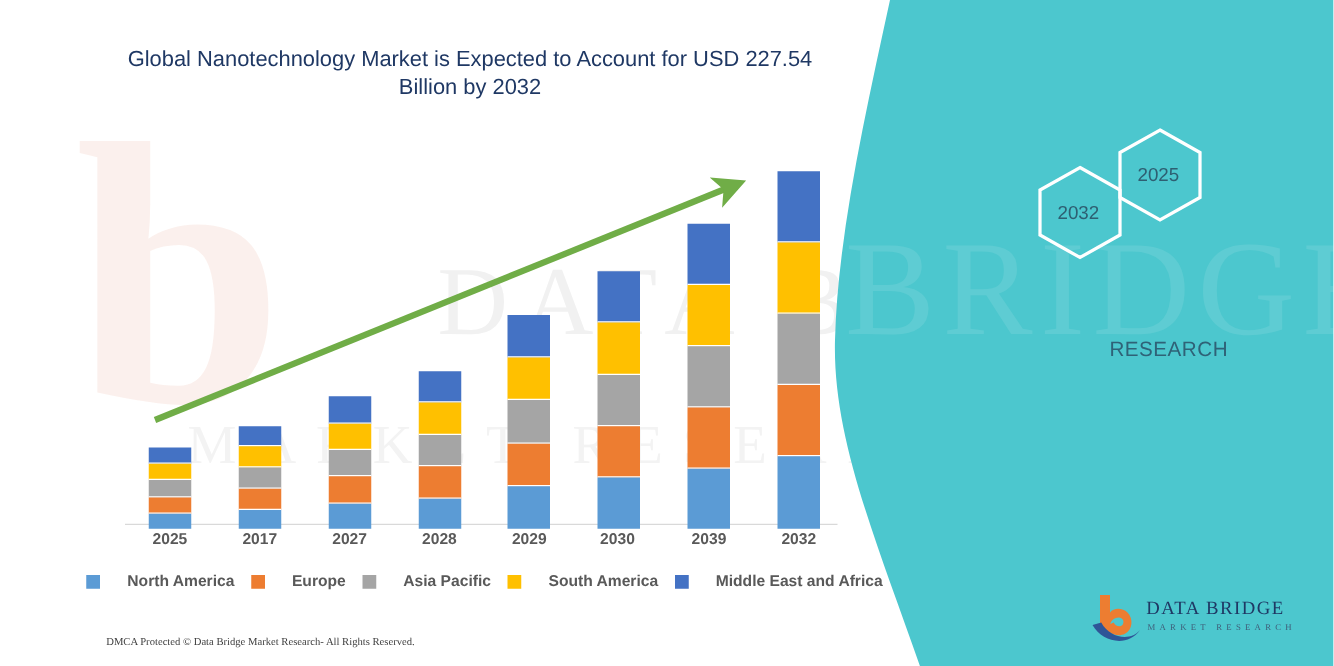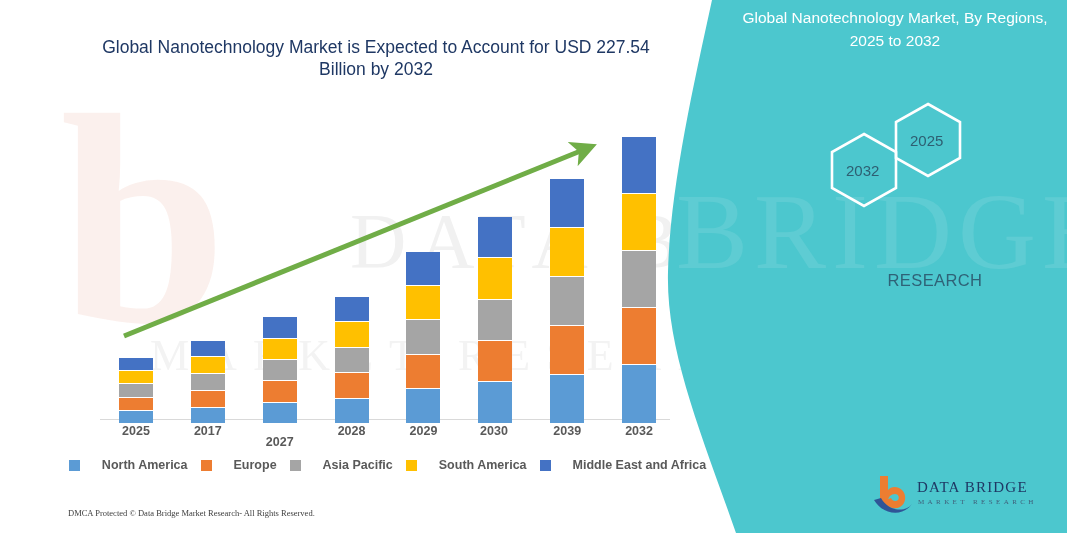--- a/index.html
+++ b/index.html
@@ -52,21 +52,21 @@
   
   #legend{position:absolute;left:100px;top:455px;width:575px;height:20px;
           display:flex;align-items:center;justify-content:center;gap:13px;}
   .lg{display:flex;align-items:center;gap:22px;}
   .lgsw{width:11px;height:11px;display:block;}
   .lgtx{font-size:12.5px;font-weight:700;color:#595959;white-space:nowrap;}
 
   
   .foot{position:absolute;top:508px;font-size:8.5px;color:#404040;
         font-family:"Liberation Serif",serif;white-space:nowrap;}
-  #foot-left{left:68px;}
+  #foot-left{left:85px;}
   #foot-right{left:400px;}
 
   
   #logo{position:absolute;left:872px;top:474px;width:170px;height:48px;}
   #logo-name{position:absolute;left:45px;top:5px;font-size:15px;letter-spacing:1.2px;
       color:#1f3864;font-family:"Liberation Serif",serif;white-space:nowrap;}
   #logo-sub{position:absolute;left:46px;top:24px;font-size:7px;letter-spacing:3.4px;
       color:#3f5f7a;font-family:"Liberation Serif",serif;white-space:nowrap;}
 </style>
 </head>
@@ -145,21 +145,21 @@
       <marker id="ah" markerWidth="5.2" markerHeight="5.2" refX="2.2" refY="2.6" orient="auto">
         <path d="M0,0 L5.2,2.6 L0,5.2 L1.3,2.6 Z" fill="#70AD47"></path>
       </marker>
     </defs>
     <line x1="24" y1="211" x2="483" y2="25" stroke="#70AD47" stroke-width="5" marker-end="url(#ah)"></line>
   </svg>
 
   <div id="xlabels">
       <div class="xlab" style="left: 5.9375px;">2025</div>
       <div class="xlab" style="left: 77.8125px;">2017</div>
-      <div class="xlab" style="left: 149.688px; margin-top: 11px;">2027</div>
+      <div class="xlab" style="left: 149.688px;">2027</div>
       <div class="xlab" style="left: 221.562px;">2028</div>
       <div class="xlab" style="left: 293.438px;">2029</div>
       <div class="xlab" style="left: 364px;">2030</div>
       <div class="xlab" style="left: 437.188px;">2039</div>
       <div class="xlab" style="left: 509.062px;">2032</div>
     </div>
 
   <div id="legend">
       <div class="lg">
         <span class="lgsw" style="background: rgb(91, 155, 213);"></span>
@@ -186,21 +186,20 @@
   <div class="foot" id="foot-left">DMCA Protected © Data Bridge Market Research-  All Rights Reserved.</div>
 
   <svg id="tealwrap" viewBox="0 0 1067 533">
     <path d="M 712,0 L 1067,0 L 1067,533 L 736,533
              C 700,430 666,350 668,272
              C 670,190 692,92 712,0 Z" fill="#4CC7CE"></path>
   </svg>
 
   <div class="wm-right">BRIDGE</div>
 
-  <div id="panel-title">Global Nanotechnology Market, By Regions, 2025 to 2032</div>
 
   <div class="hexwrap">
     <svg width="180" height="110" viewBox="0 0 180 110">
       <polygon points="108,4 140,22 140,58 108,76 76,58 76,22" fill="none" stroke="#ffffff" stroke-width="2.6"></polygon>
       <polygon points="44,34 76,52 76,88 44,106 12,88 12,52" fill="none" stroke="#ffffff" stroke-width="2.6"></polygon>
     </svg>
     <span class="hexlbl" style="left:90px;top:32px;">2025</span>
     <span class="hexlbl" style="left:26px;top:62px;">2032</span>
   </div>
 

